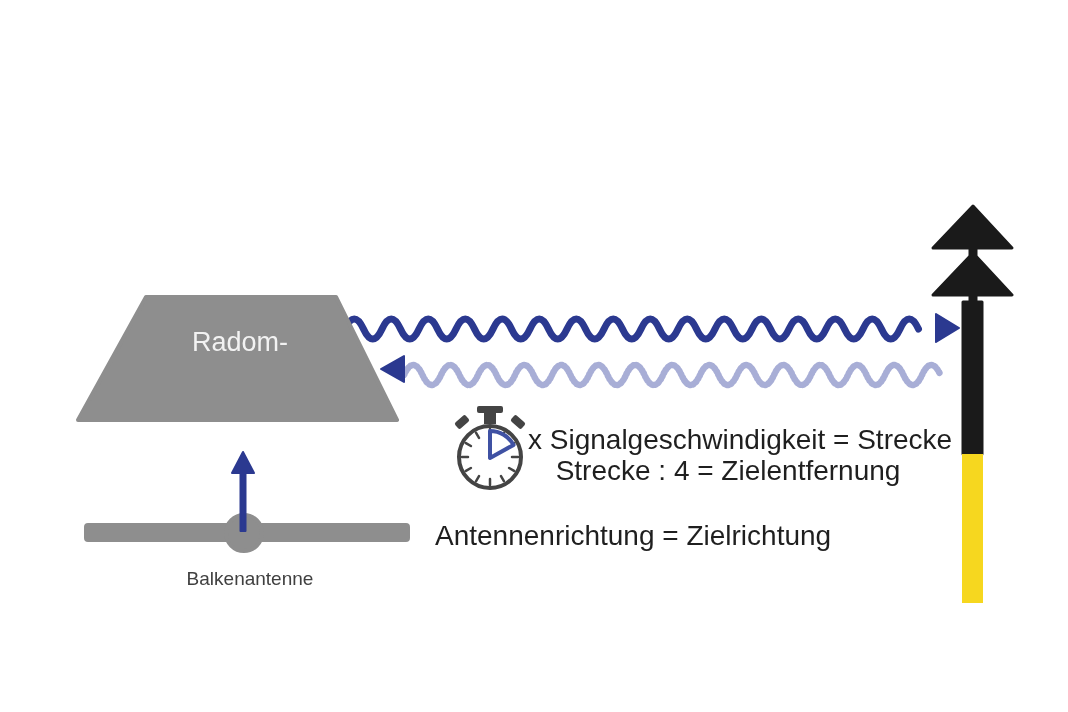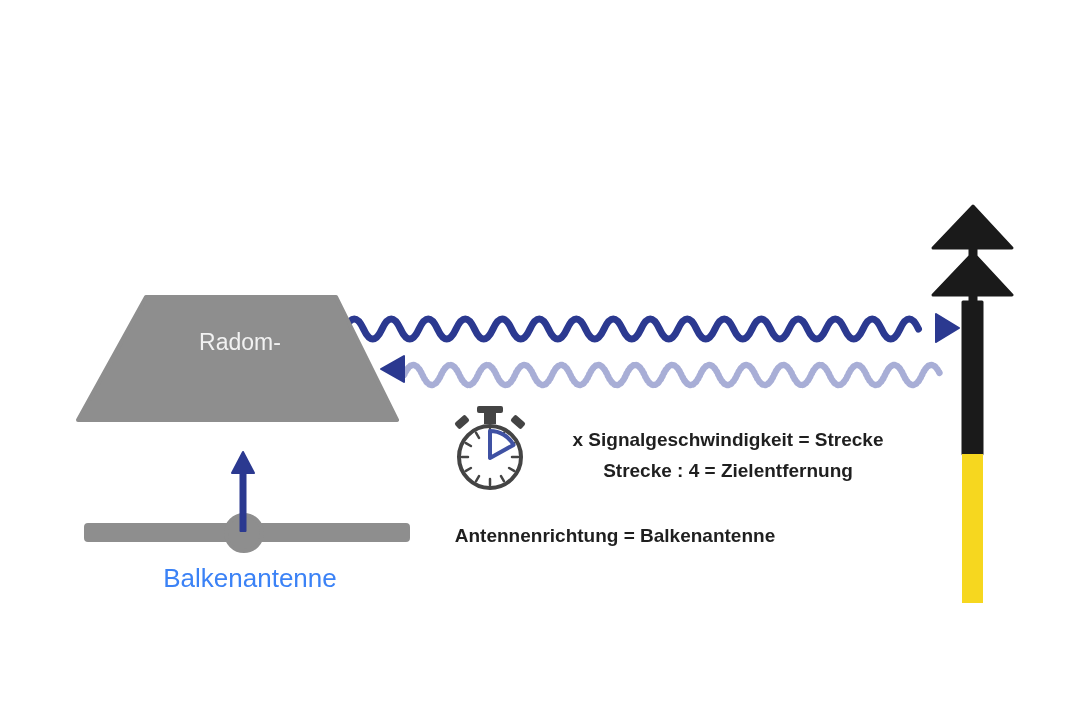--- a/index.html
+++ b/index.html
@@ -20,34 +20,34 @@
     background:var(--background,#fff);
     overflow:hidden;
     font-family:"Liberation Sans","DejaVu Sans",sans-serif;
   }
   .canvas svg{position:absolute;left:0;top:0;}
   .label{position:absolute;white-space:nowrap;}
   .radom-label{
     left:95px;top:327px;width:290px;
     text-align:center;
     color:var(--label-on-gray,#f2f2f2);
-    font-size:23px;line-height:30px;font-weight:400;
+    font-size:27px;line-height:30px;font-weight:400;
   }
   .formula{
     color:var(--text-dark,#1f1f1f);
-    font-weight:700;font-size:19px;line-height:31px;
+    font-weight:400;font-size:28px;line-height:31px;
     text-align:center;
   }
   .time-formula{left:528px;top:424px;width:400px;}
   .direction-formula{left:435px;top:520px;width:360px;}
   .balken-label{
     left:150px;top:563px;width:200px;
     text-align:center;
-    color:#3b82f6;
-    font-size:26px;line-height:31px;font-weight:400;
+    color:#404040;
+    font-size:19px;line-height:31px;font-weight:400;
   }
   .wave-out{fill:none;stroke:var(--signal-out,#2b3990);stroke-width:7;stroke-linecap:round;}
   .wave-return{fill:none;stroke:var(--signal-return,#a8aed6);stroke-width:6.5;stroke-linecap:round;stroke-dasharray:1 2.6;}
   .arrow-blue{fill:var(--signal-out,#2b3990);stroke:var(--signal-out,#2b3990);stroke-width:2;stroke-linejoin:round;}
   .gray-shape{fill:var(--antenna-gray,#8e8e8e);stroke:var(--antenna-gray,#8e8e8e);stroke-width:4;stroke-linejoin:round;}
   .beacon-dark{fill:var(--beacon-black,#1a1a1a);stroke:var(--beacon-black,#1a1a1a);stroke-width:3;stroke-linejoin:round;}
   .beacon-yellow{fill:var(--beacon-yellow,#f6d71f);}
   .watch-line{fill:none;stroke:var(--stopwatch-gray,#444);stroke-width:4;}
   .watch-tick{fill:none;stroke:var(--stopwatch-gray,#444);stroke-width:2.5;stroke-linecap:round;}
   .watch-solid{fill:var(--stopwatch-gray,#444);}
@@ -102,18 +102,18 @@
   <div class="label radom-label">
     <div>Radom-</div>
   </div>
 
   <div class="label formula time-formula">
     <div>x Signalgeschwindigkeit = Strecke</div>
     <div>Strecke : 4 = Zielentfernung</div>
   </div>
 
   <div class="label formula direction-formula">
-    <div>Antennenrichtung = Balkenantenne</div>
+    <div>Antennenrichtung = Zielrichtung</div>
   </div>
 
   <div class="label balken-label">Balkenantenne</div>
 
 </div>
 
 </body></html>

